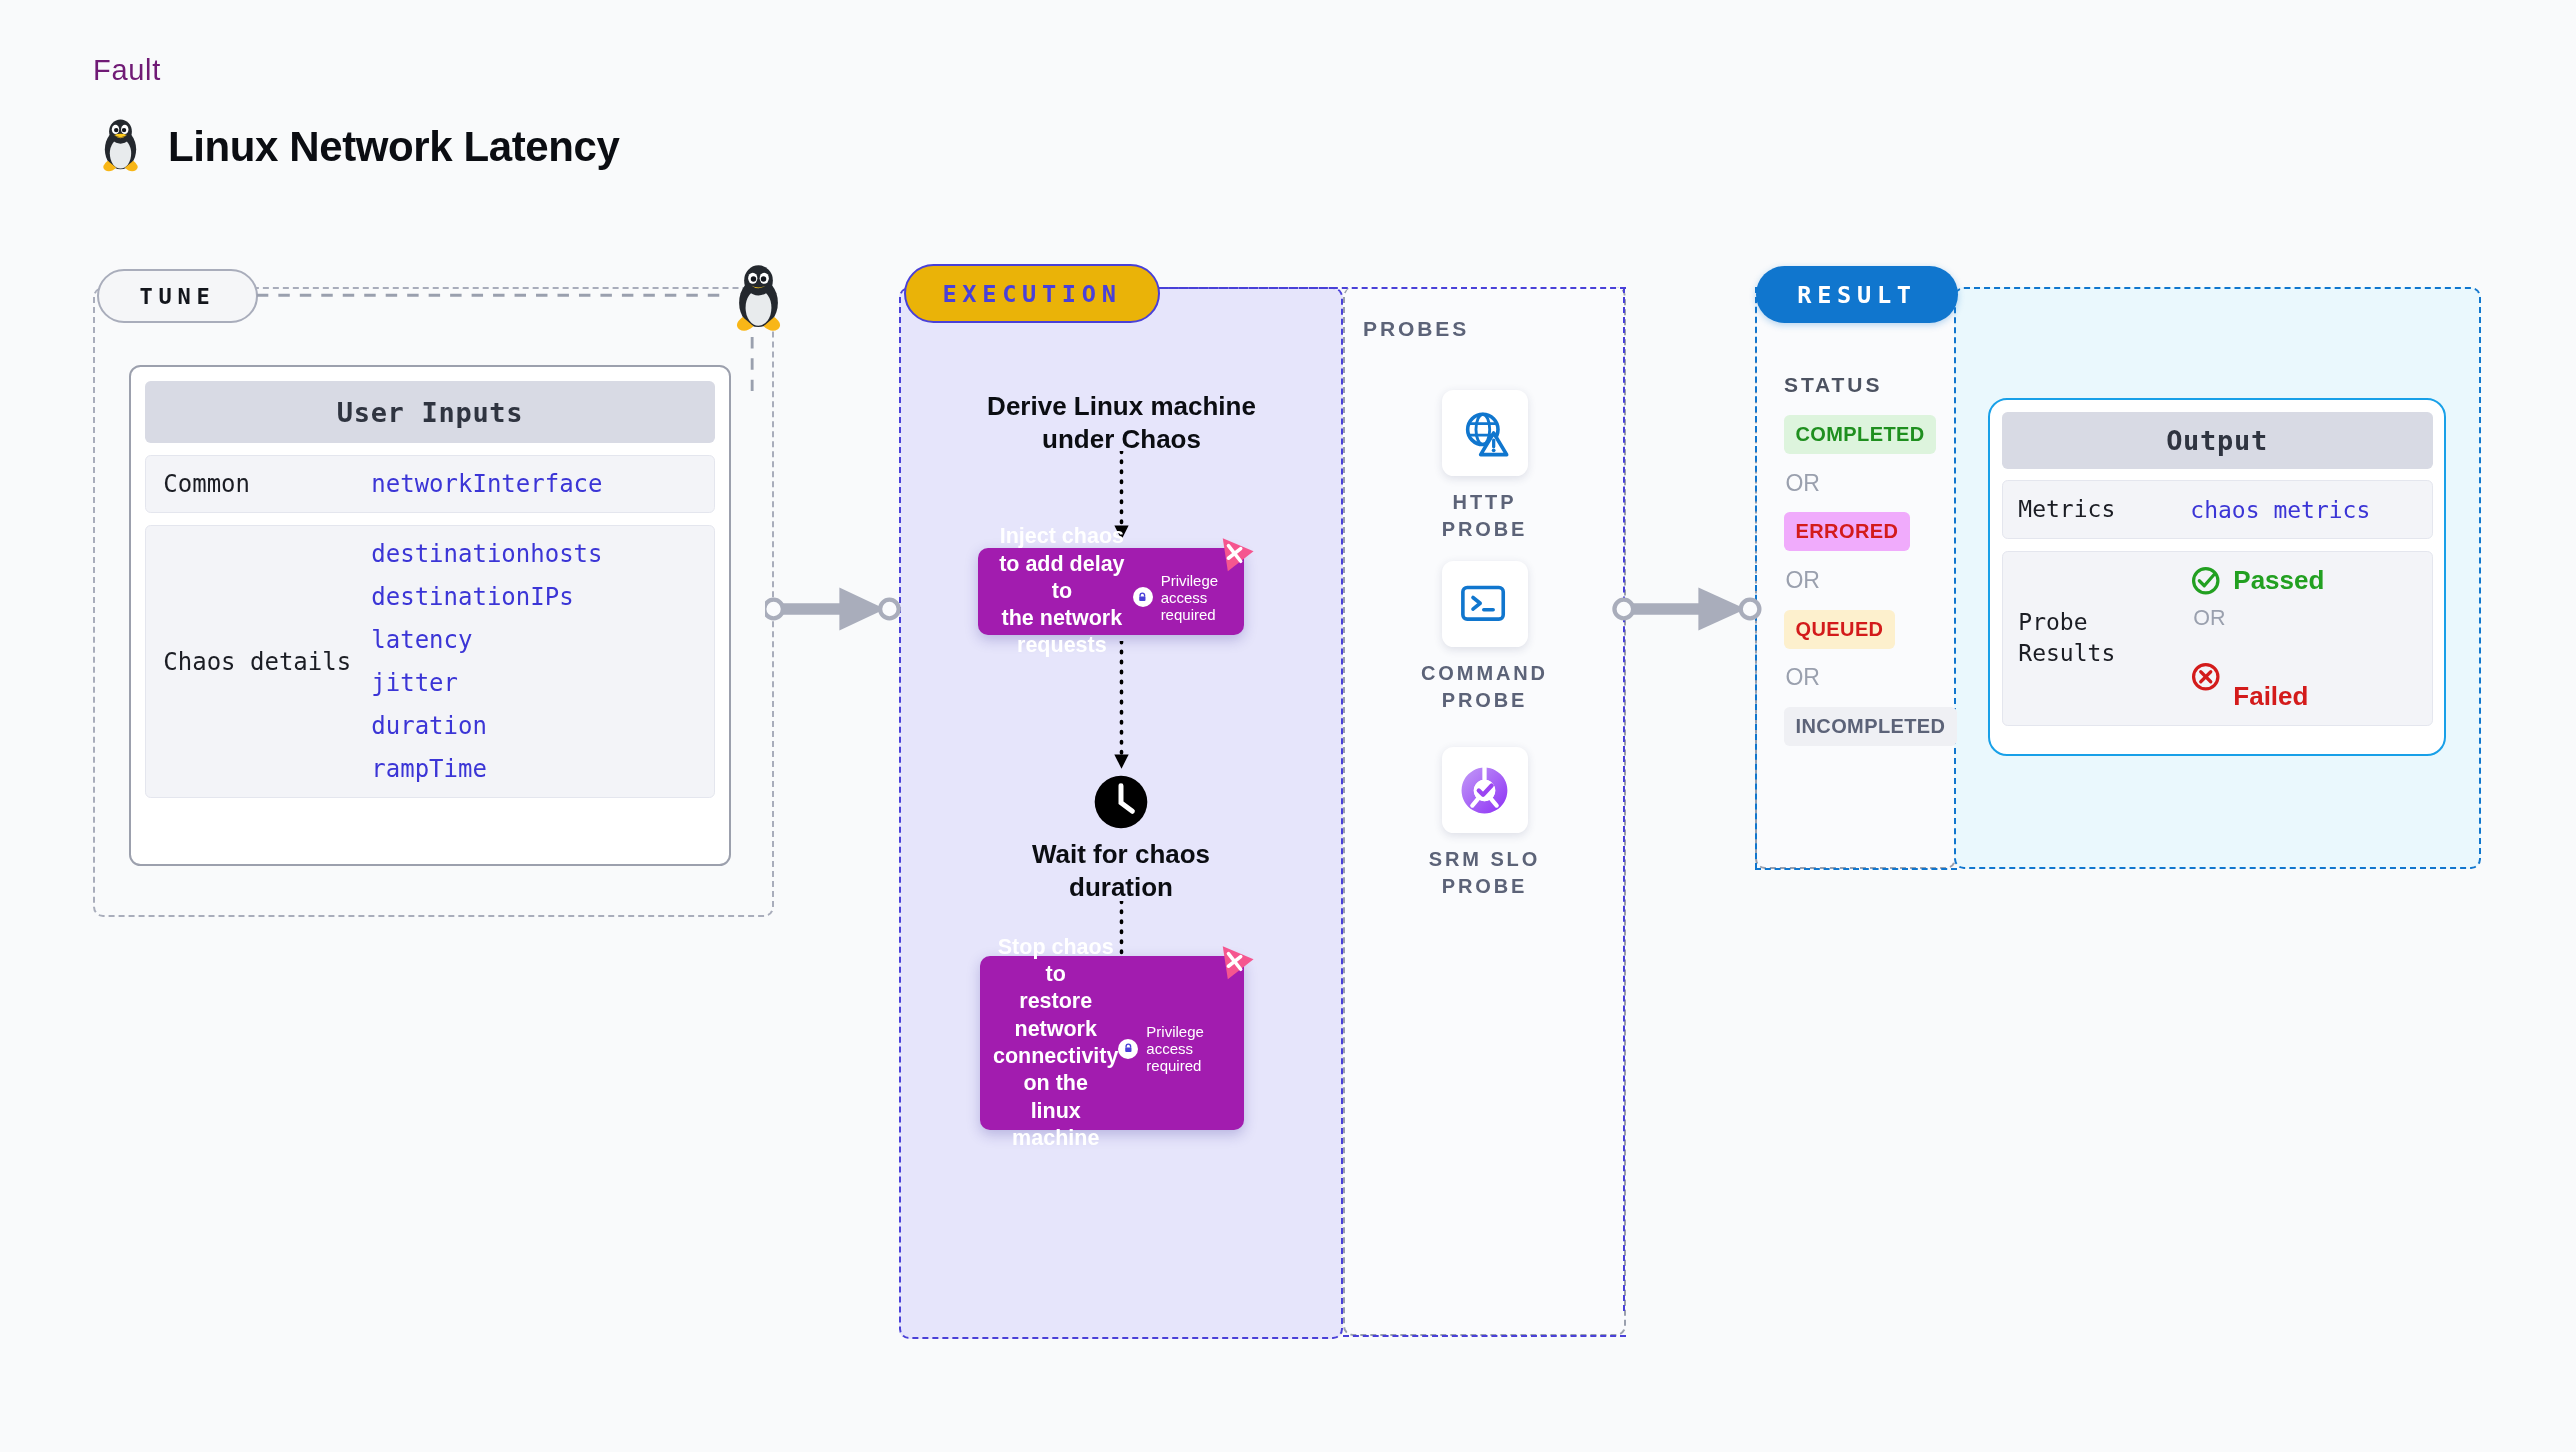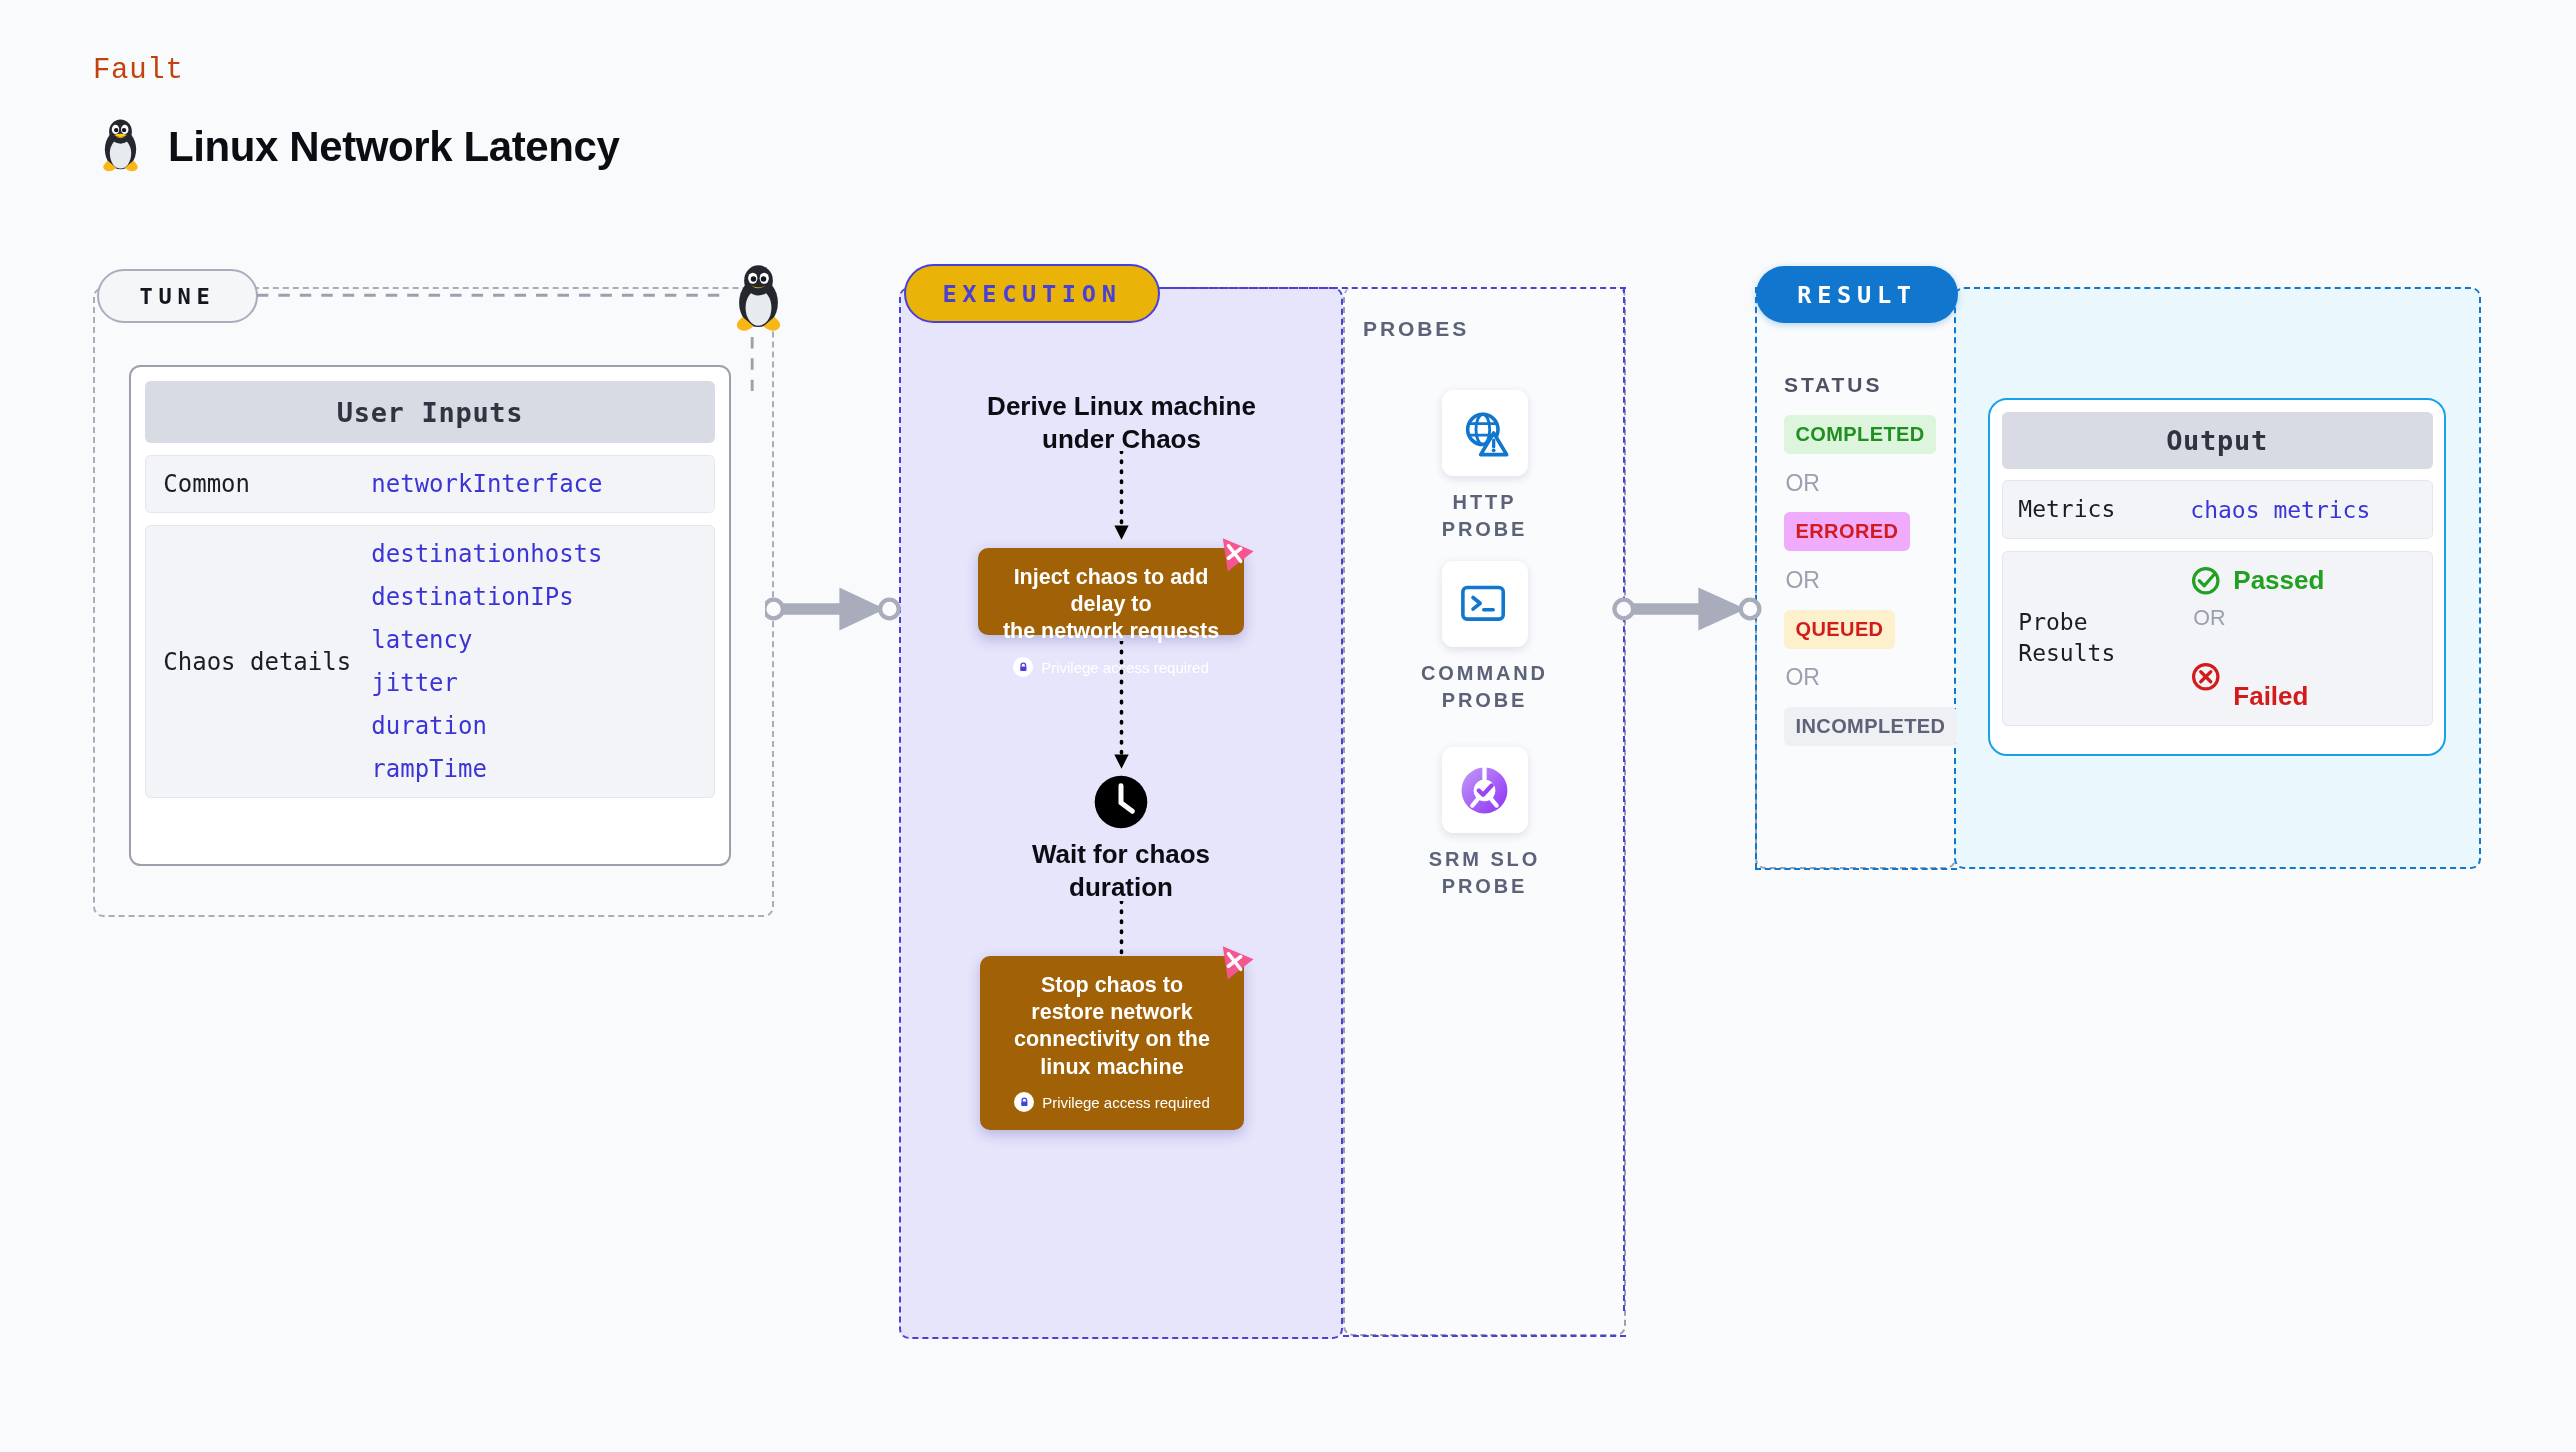--- a/index.html
+++ b/index.html
@@ -7,22 +7,22 @@
     width: 2576px; height: 1452px;
     background: #f9fafb;
     font-family: "DejaVu Sans", sans-serif;
     overflow: hidden;
   }
   .stage { position: relative; width: 2576px; height: 1452px; }
 
   
   .fault-label {
     position: absolute; left: 93px; top: 54px;
-    font-family: Liberation Mono, monospace;
-    font-size: 29px; color: #c2410c; letter-spacing: 0.7px;
+    font-family: Liberation Sans, sans-serif;
+    font-size: 29px; color: #701a75; letter-spacing: 0.7px;
   }
   .title-row {
     position: absolute; left: 97px; top: 118px;
     display: flex; align-items: center; gap: 24px;
   }
   .title-text {
     font-family: "Liberation Sans", sans-serif;
     font-size: 42px; font-weight: 700; color: #0b0d12; letter-spacing: -0.4px;
   }
 
@@ -183,23 +183,23 @@
     color: #9aa0ae; margin: 10px 0 10px 2.9px;
   }
 
   
   .flow-text {
     position: absolute; text-align: center;
     font-family: "Liberation Sans", sans-serif; font-weight: 700;
     font-size: 26px; color: #0b0d12; line-height: 1.25; z-index: 3;
   }
   .chaos-box {
-    position: absolute; background: #a16207; border-radius: 10px;
+    position: absolute; background: #a21caf; border-radius: 10px;
     box-shadow: 0 4.3px 13px rgba(50,40,150,.25);
-    display: flex; flex-direction: column; align-items: center;
+    display: flex; align-items: center;
     justify-content: flex-start; padding: 15.8px 13px; z-index: 3;
   }
   .chaos-box .cb-title {
     font-family: "Liberation Sans", sans-serif; font-weight: 700;
     font-size: 21.5px; color: #ffffff; text-align: center; line-height: 1.27;
   }
   .chaos-box .cb-sub {
     margin-top: 11.5px; display: flex; align-items: center; gap: 7.9px;
     font-family: "Liberation Sans", sans-serif; font-size: 15px; color: #ffffff;
   }

